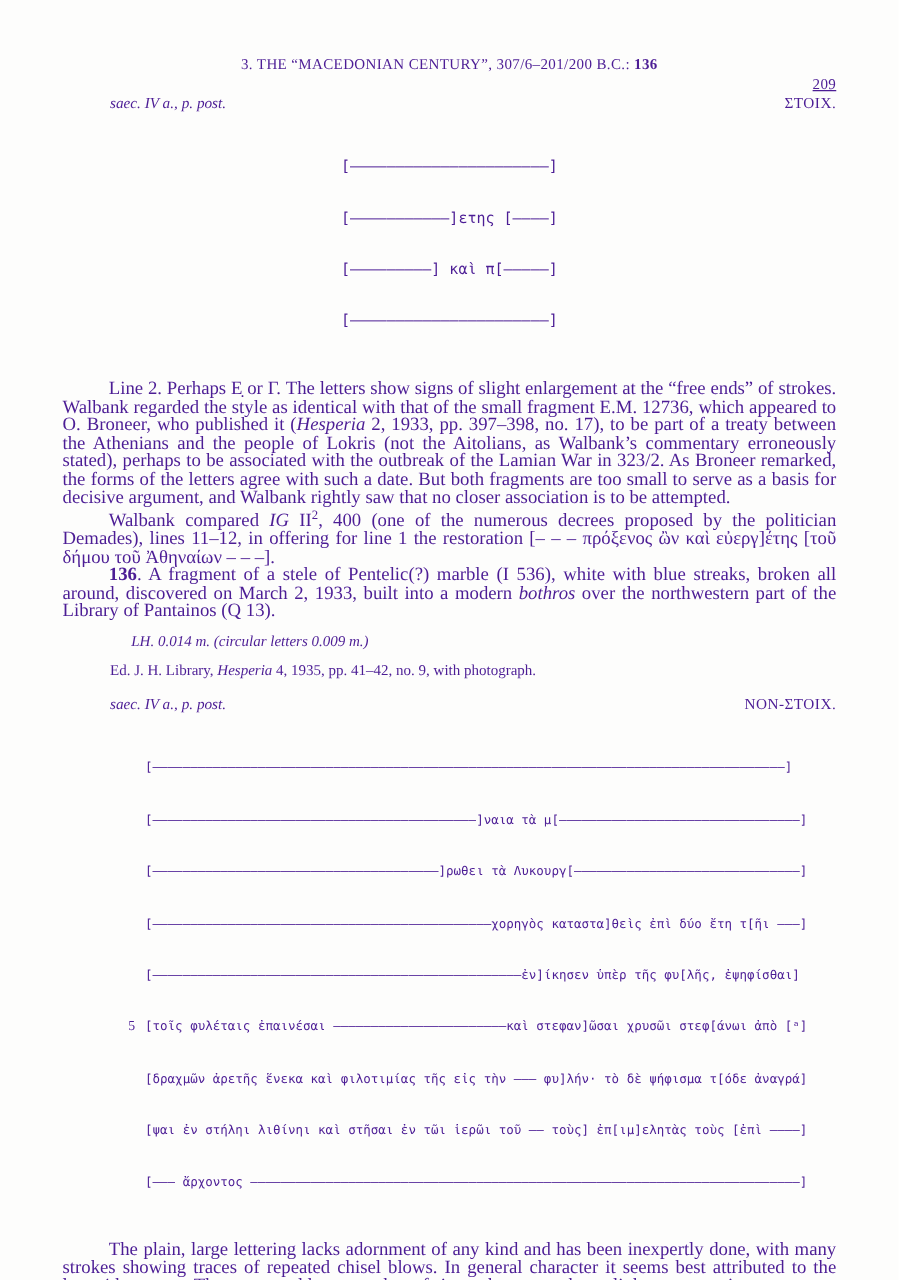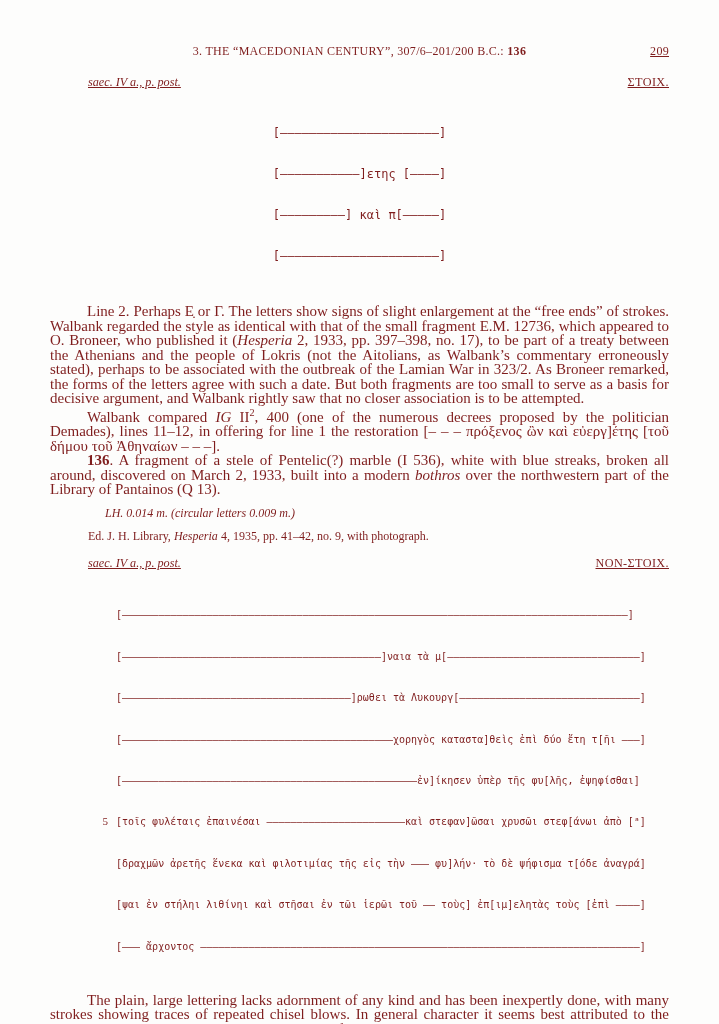--- a/index.html
+++ b/index.html
@@ -2,45 +2,44 @@
 <html><head>
 <meta charset="utf-8">
 <style>
   * { box-sizing: border-box; }
   html, body { margin: 0; padding: 0; background: #ffffff; }
   .page {
     position: relative;
     width: 719px;
     height: 1024px;
     background: #fdfdfc;
-    color: #7f1d1d;
+    color: #4c1d95;
     font-family: "Liberation Serif", "DejaVu Serif", serif;
     padding: 44px 50px 24px 50px;
     overflow: hidden;
   }
   .running-head {
     position: relative;
     font-size: 12px;
     letter-spacing: 0.3px;
     margin-bottom: 16px;
     text-align: center;
   }
   .rh-page {
     position: absolute;
     right: 0;
-    top: 0;
+    top: 16px;
     text-decoration: underline;
   }
   .meta-row {
     display: flex;
     justify-content: space-between;
     align-items: flex-start;
     font-size: 12.2px;
     margin: 0 0 10px 0;
-    text-decoration: underline;
   }
   .meta-row .date { font-style: italic; margin-left: 38px; }
   .meta-row .layout { letter-spacing: 0.4px; }
   .insc {
     font-family: "DejaVu Sans Mono", "DejaVu Sans", monospace;
     white-space: pre;
   }
   .insc1 {
     width: fit-content;
     margin: 6px auto 14px auto;

